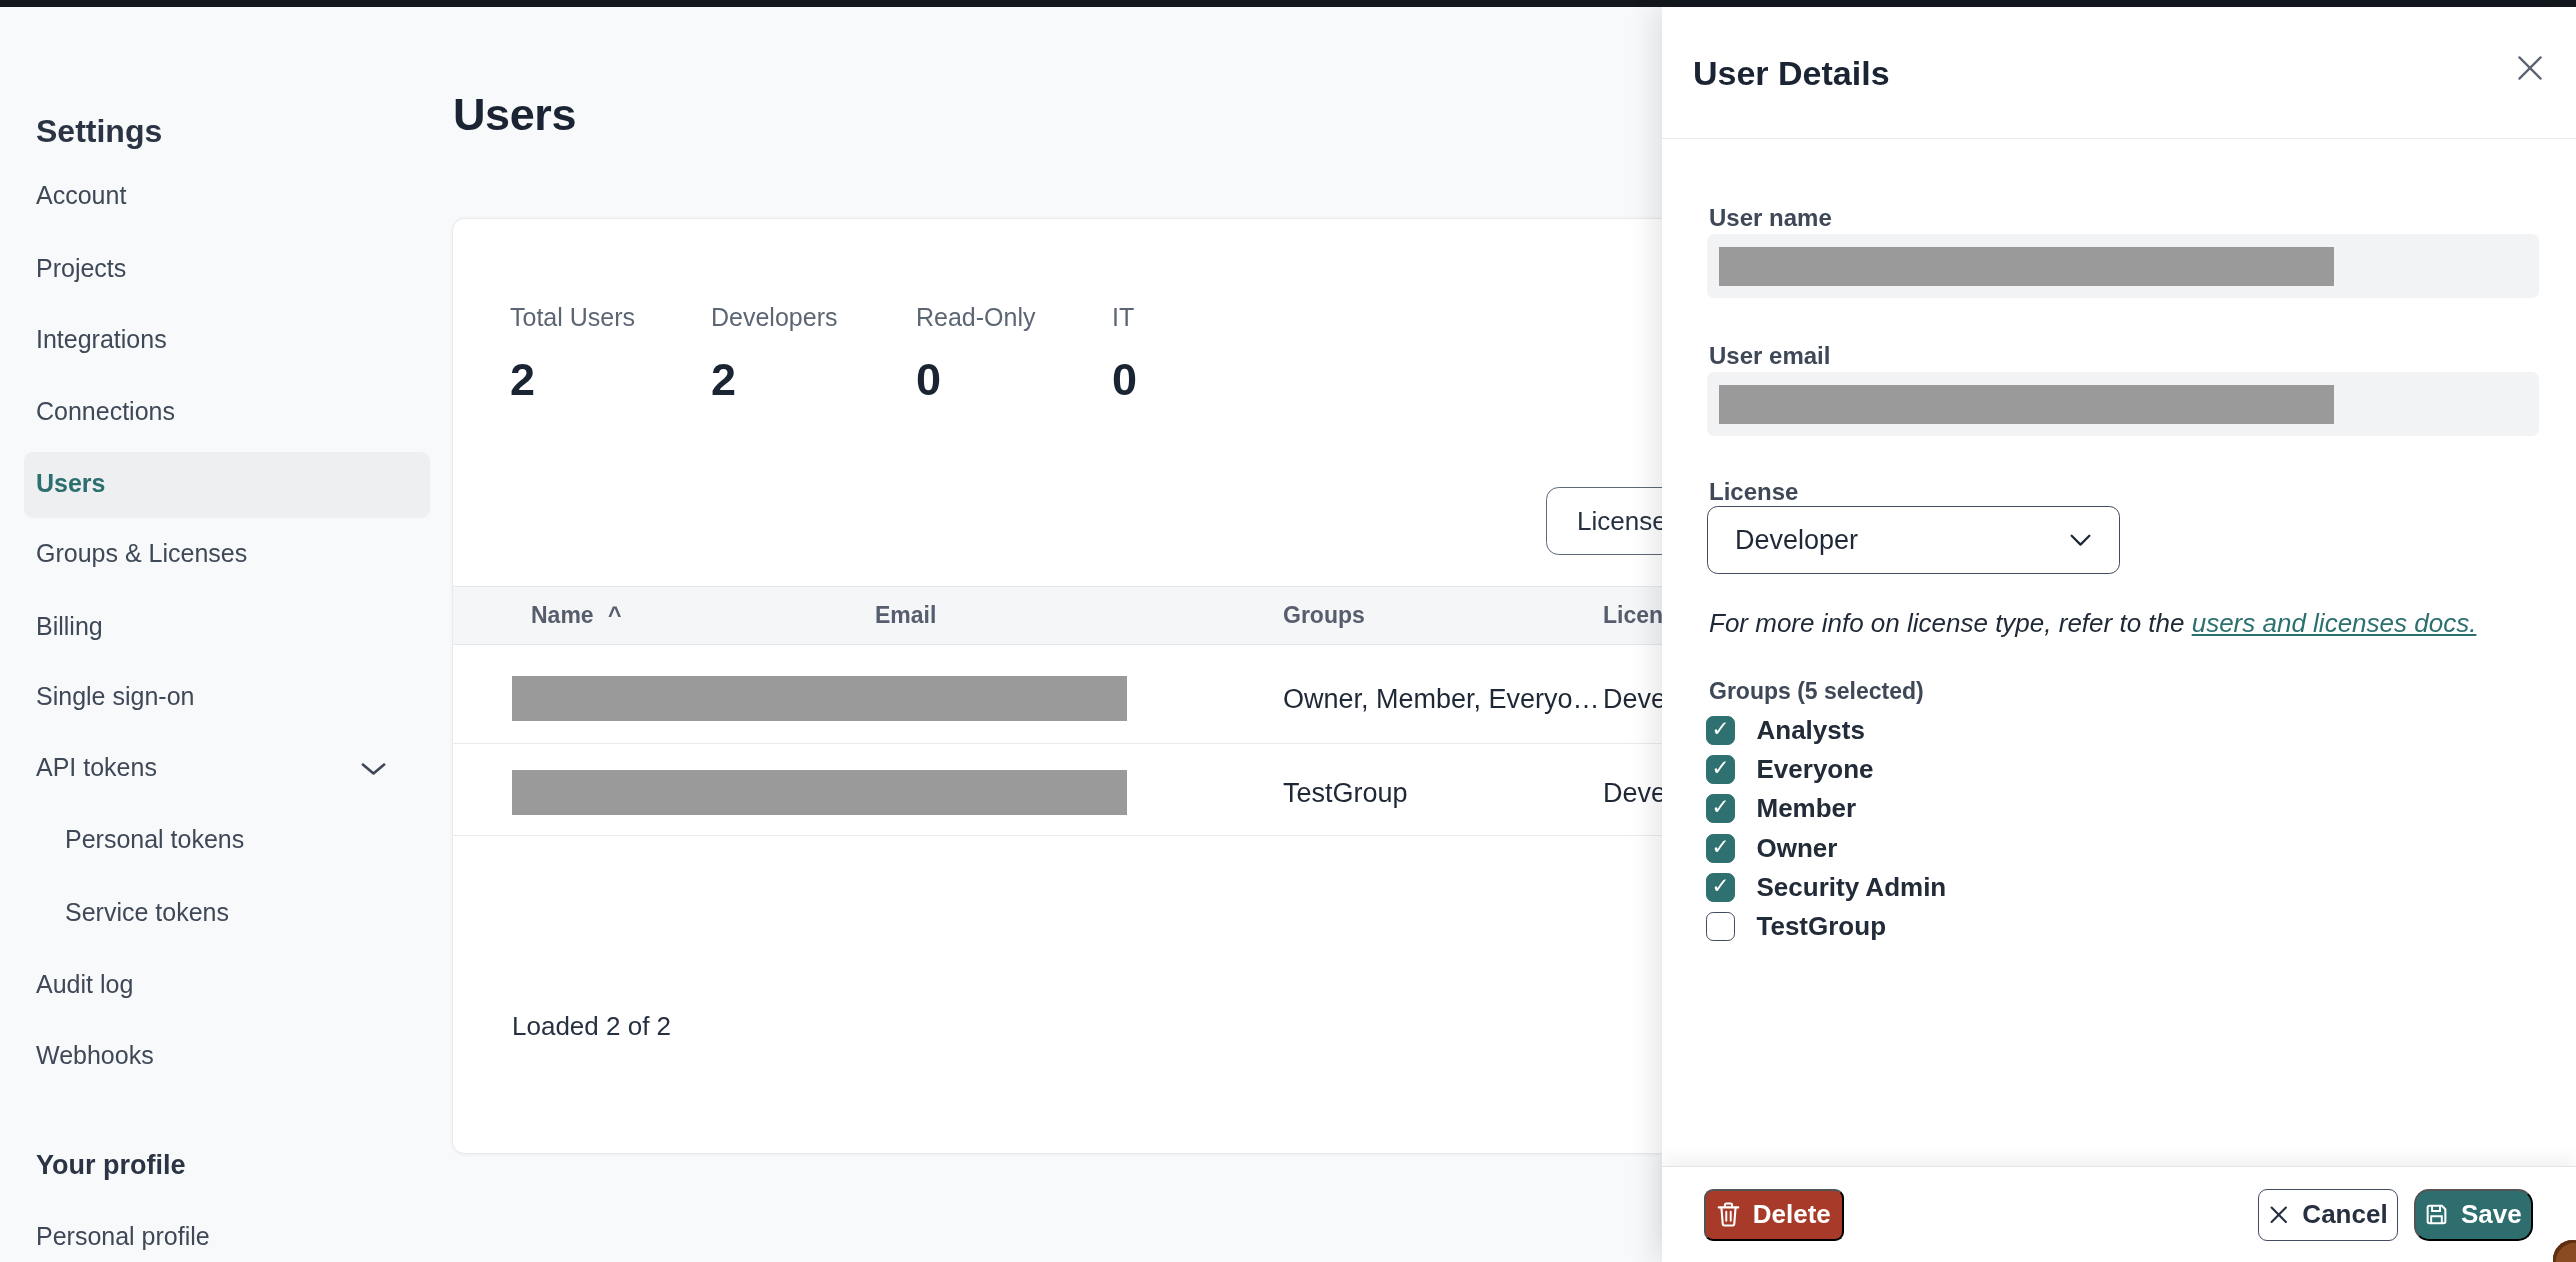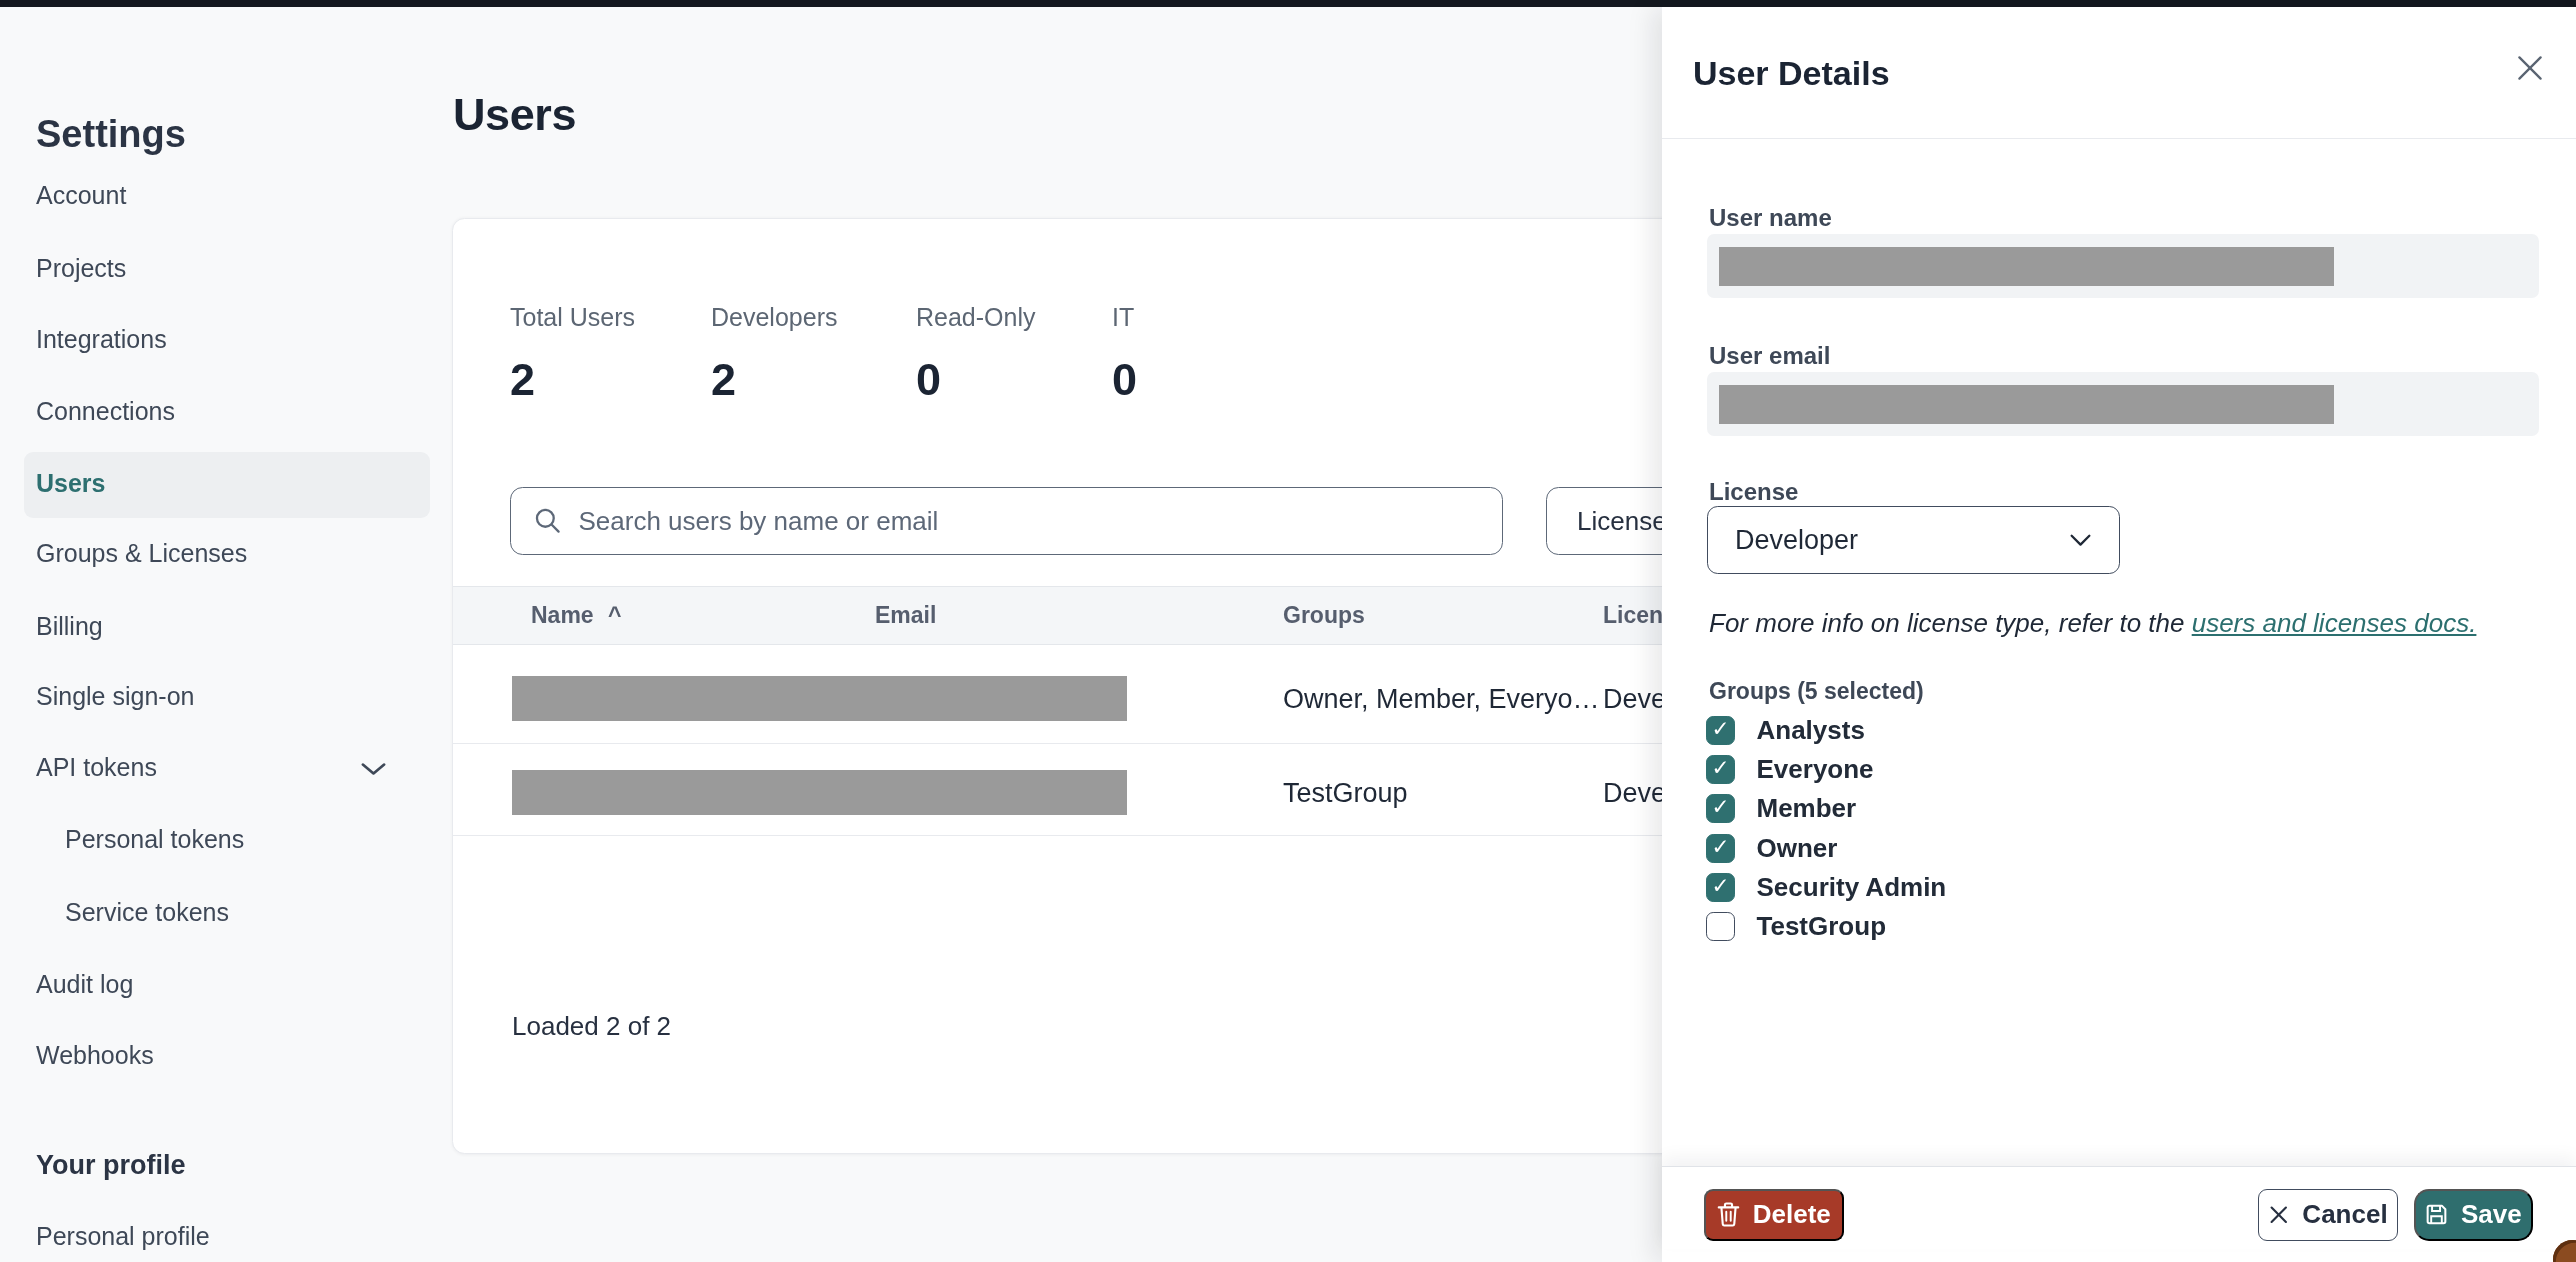--- a/index.html
+++ b/index.html
@@ -5,21 +5,21 @@
   * { margin:0; padding:0; box-sizing:border-box; }
   html,body { width:2576px; height:1263px; overflow:hidden; }
   body {
     font-family:"Liberation Sans","DejaVu Sans",sans-serif;
     background:#f8f9fa; color:#1f2836; position:relative;
   }
   .top-strip { position:absolute; left:0; top:0; width:2576px; height:7.2px; background:#14181f; }
 
   
   .sidebar { position:absolute; left:36px; top:7.2px; width:397px; height:1256px; }
-  .sb-heading { position:absolute; left:0; font-size:38px; font-weight:700; color:#2b3444; }
+  .sb-heading { position:absolute; left:0; font-size:32px; font-weight:700; color:#2b3444; }
   .sb-item { position:absolute; left:0; width:397px; font-size:25px; font-weight:500; color:#3e4857; cursor:pointer; }
   .sb-item.child { left:29px; }
   .sb-pill { position:absolute; left:-12.5px; top:445px; width:406px; height:66px; background:#edeff1; border-radius:9px; }
   .sb-item.selected { color:#2d6f70; font-weight:700; }
   .sb-chevron { position:absolute; left:324px; top:754px; width:27px; height:16px; }
 
   
   .page-title { position:absolute; left:453px; top:89px; font-size:45px; font-weight:700; color:#1b2433; letter-spacing:-0.4px; }
   .card {
     position:absolute; left:452px; top:218px; width:1945px; height:936px;
@@ -159,29 +159,20 @@
   </div>
   <div class="stat stat-2">
     <div class="stat-label">Read-Only</div>
     <div class="stat-value">0</div>
   </div>
   <div class="stat stat-3">
     <div class="stat-label">IT</div>
     <div class="stat-value">0</div>
   </div>
 
-  <div class="search-box">
-    <span>
-      <svg width="30" height="30" viewBox="0 0 34 34">
-          <circle cx="14" cy="14" r="9.5" fill="none" stroke="#5d6878" stroke-width="2.6"></circle>
-          <line x1="21" y1="21" x2="29" y2="29" stroke="#5d6878" stroke-width="2.6" stroke-linecap="round"></line>
-        </svg>
-    </span>
-    <input type="text" placeholder="Search users by name or email" style="">
-  </div>
 
   <button class="license-filter-btn">
     <span>License</span>
   </button>
 
   <div class="table-header">
     <div class="th th-name">
       <span>Name</span><span class="sort-caret">^</span>
     </div>
     <div class="th th-email">Email</div>

